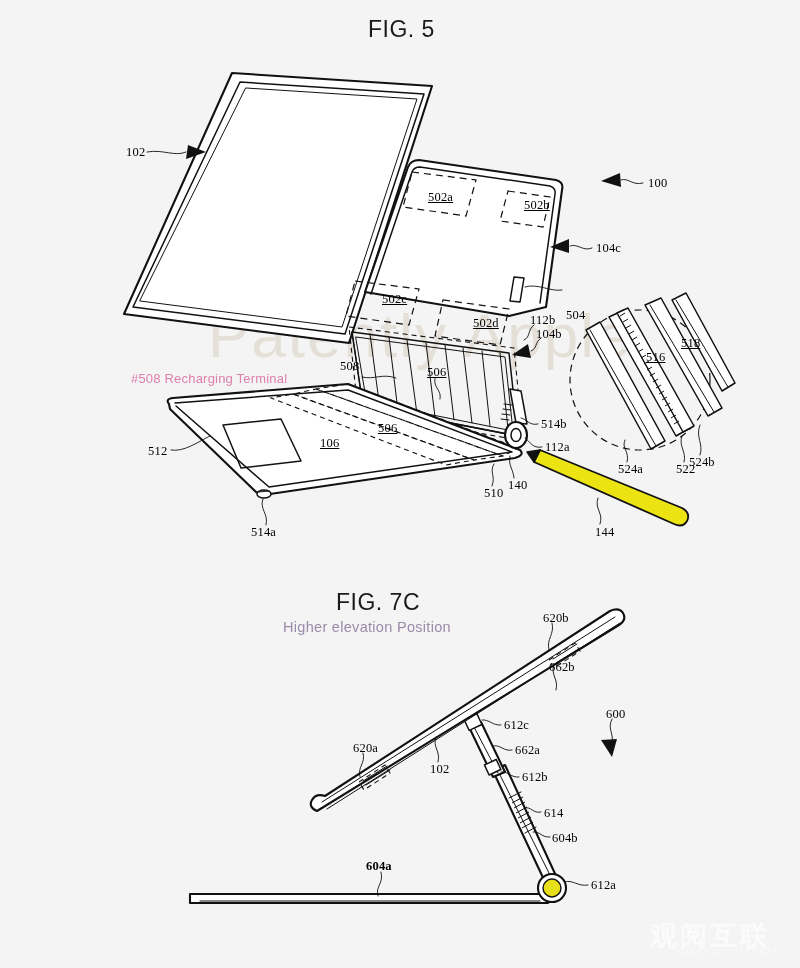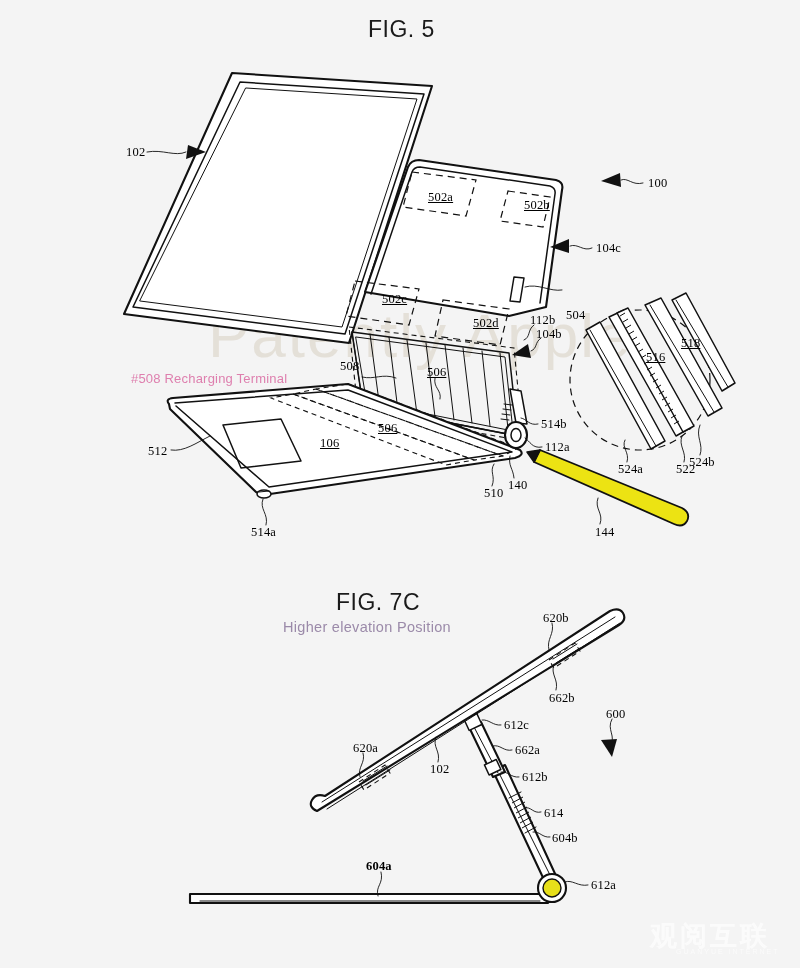--- a/index.html
+++ b/index.html
@@ -314,21 +314,21 @@
   <div class="refnum" style="left:508px; top:478px;">140</div>
   <div class="refnum" style="left:484px; top:486px;">510</div>
   <div class="refnum" style="left:595px; top:525px;">144</div>
   <div class="refnum" style="left:251px; top:525px;">514a</div>
 
   <div class="fig-title" style="left:336px; top:589px;">FIG. 7C</div>
 
   <div class="fig-sub" style="left:283px; top:619px; color:#9b8aa9;">Higher elevation Position</div>
 
   <div class="refnum" style="left:543px; top:611px;">620b</div>
-  <div class="refnum" style="left:549px; top:691px;">662b</div>
+  <div class="refnum" style="left:549px; top:660px;">662b</div>
   <div class="refnum" style="left:606px; top:707px;">600</div>
   <div class="refnum" style="left:504px; top:718px;">612c</div>
   <div class="refnum" style="left:353px; top:741px;">620a</div>
   <div class="refnum" style="left:515px; top:743px;">662a</div>
   <div class="refnum" style="left:430px; top:762px;">102</div>
   <div class="refnum" style="left:522px; top:770px;">612b</div>
   <div class="refnum" style="left:544px; top:806px;">614</div>
   <div class="refnum" style="left:552px; top:831px;">604b</div>
   <div class="refnum" style="left:366px; top:859px;font-weight:bold;">604a</div>
   <div class="refnum" style="left:591px; top:878px;">612a</div>

